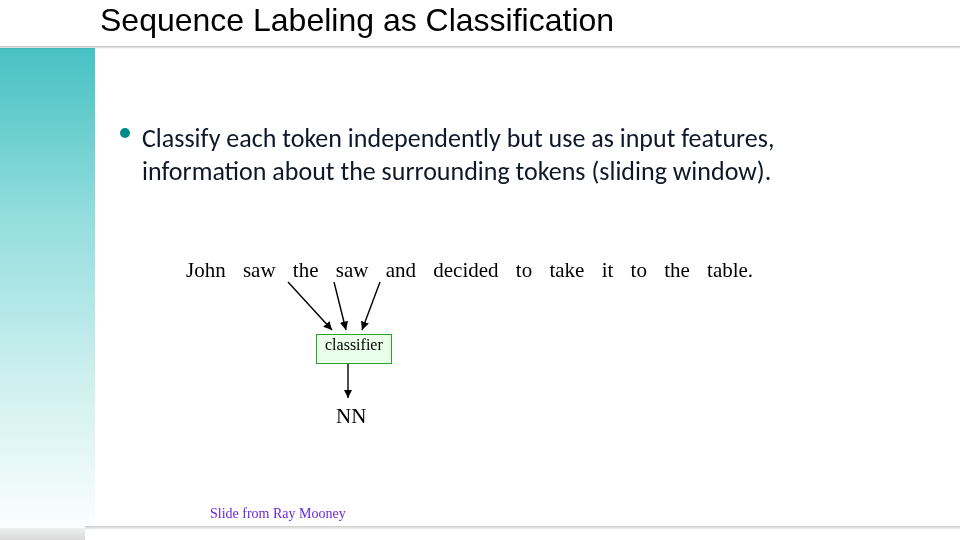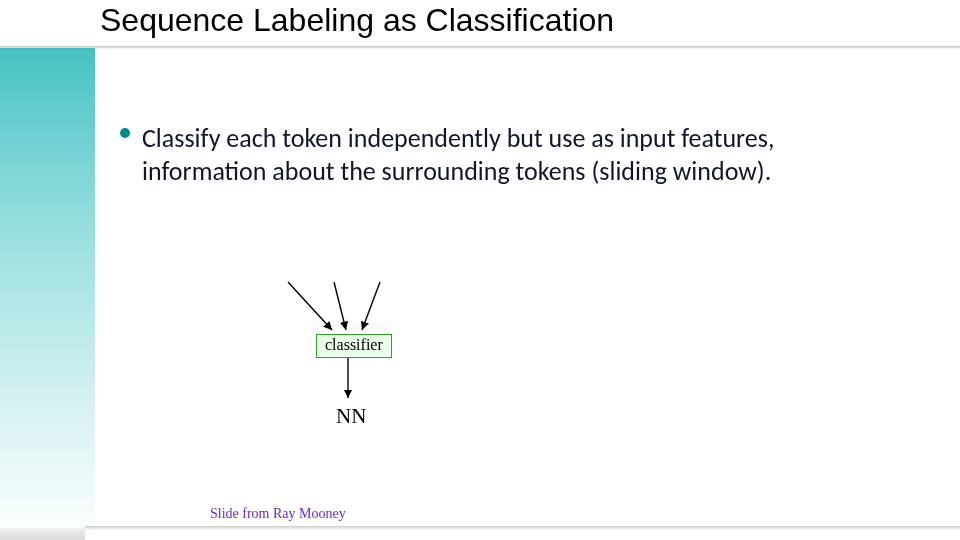--- a/index.html
+++ b/index.html
@@ -111,21 +111,21 @@
     top: 278px;
     width: 600px;
     height: 200px;
     pointer-events: none;
   }
 
   .classifier-box {
     position: absolute;
     left: 316px;
     top: 334px;
-    padding: 2px 8px 4px 8px;
+    padding: 2px 8px 10px 8px;
     font-family: "Times New Roman", Times, serif;
     font-size: 16px;
     color: #000;
     background: #eaffea;
     border: 1px solid #2aa32a;
     line-height: 1;
   }
 
   .nn-label {
     position: absolute;
@@ -155,20 +155,34 @@
   <div class="bottom-chrome"></div>
   <div class="bottom-chrome2"></div>
 
   <div class="title">Sequence Labeling as Classification</div>
 
   <div class="bullet">
     <span class="dot"></span>
     <span class="txt">Classify each token independently but use as input features, information about the surrounding tokens (sliding window).</span>
   </div>
 
+  <div class="sentence">
+    <span class="w">John</span>
+    <span class="w">saw</span>
+    <span class="w">the</span>
+    <span class="w">saw</span>
+    <span class="w">and</span>
+    <span class="w">decided</span>
+    <span class="w">to</span>
+    <span class="w">take</span>
+    <span class="w">it</span>
+    <span class="w">to</span>
+    <span class="w">the</span>
+    <span class="w">table.</span>
+  </div>
 
   <svg class="diagram" viewBox="0 0 600 200">
     <defs>
       <marker id="ah" markerWidth="8" markerHeight="8" refX="6" refY="3" orient="auto">
         <path d="M0,0 L6,3 L0,6 Z" fill="#000"></path>
       </marker>
     </defs>
 
     <line x1="102" y1="4" x2="146" y2="52" stroke="#000" stroke-width="1.4" marker-end="url(#ah)"></line>
     <line x1="148" y1="4" x2="160" y2="52" stroke="#000" stroke-width="1.4" marker-end="url(#ah)"></line>

